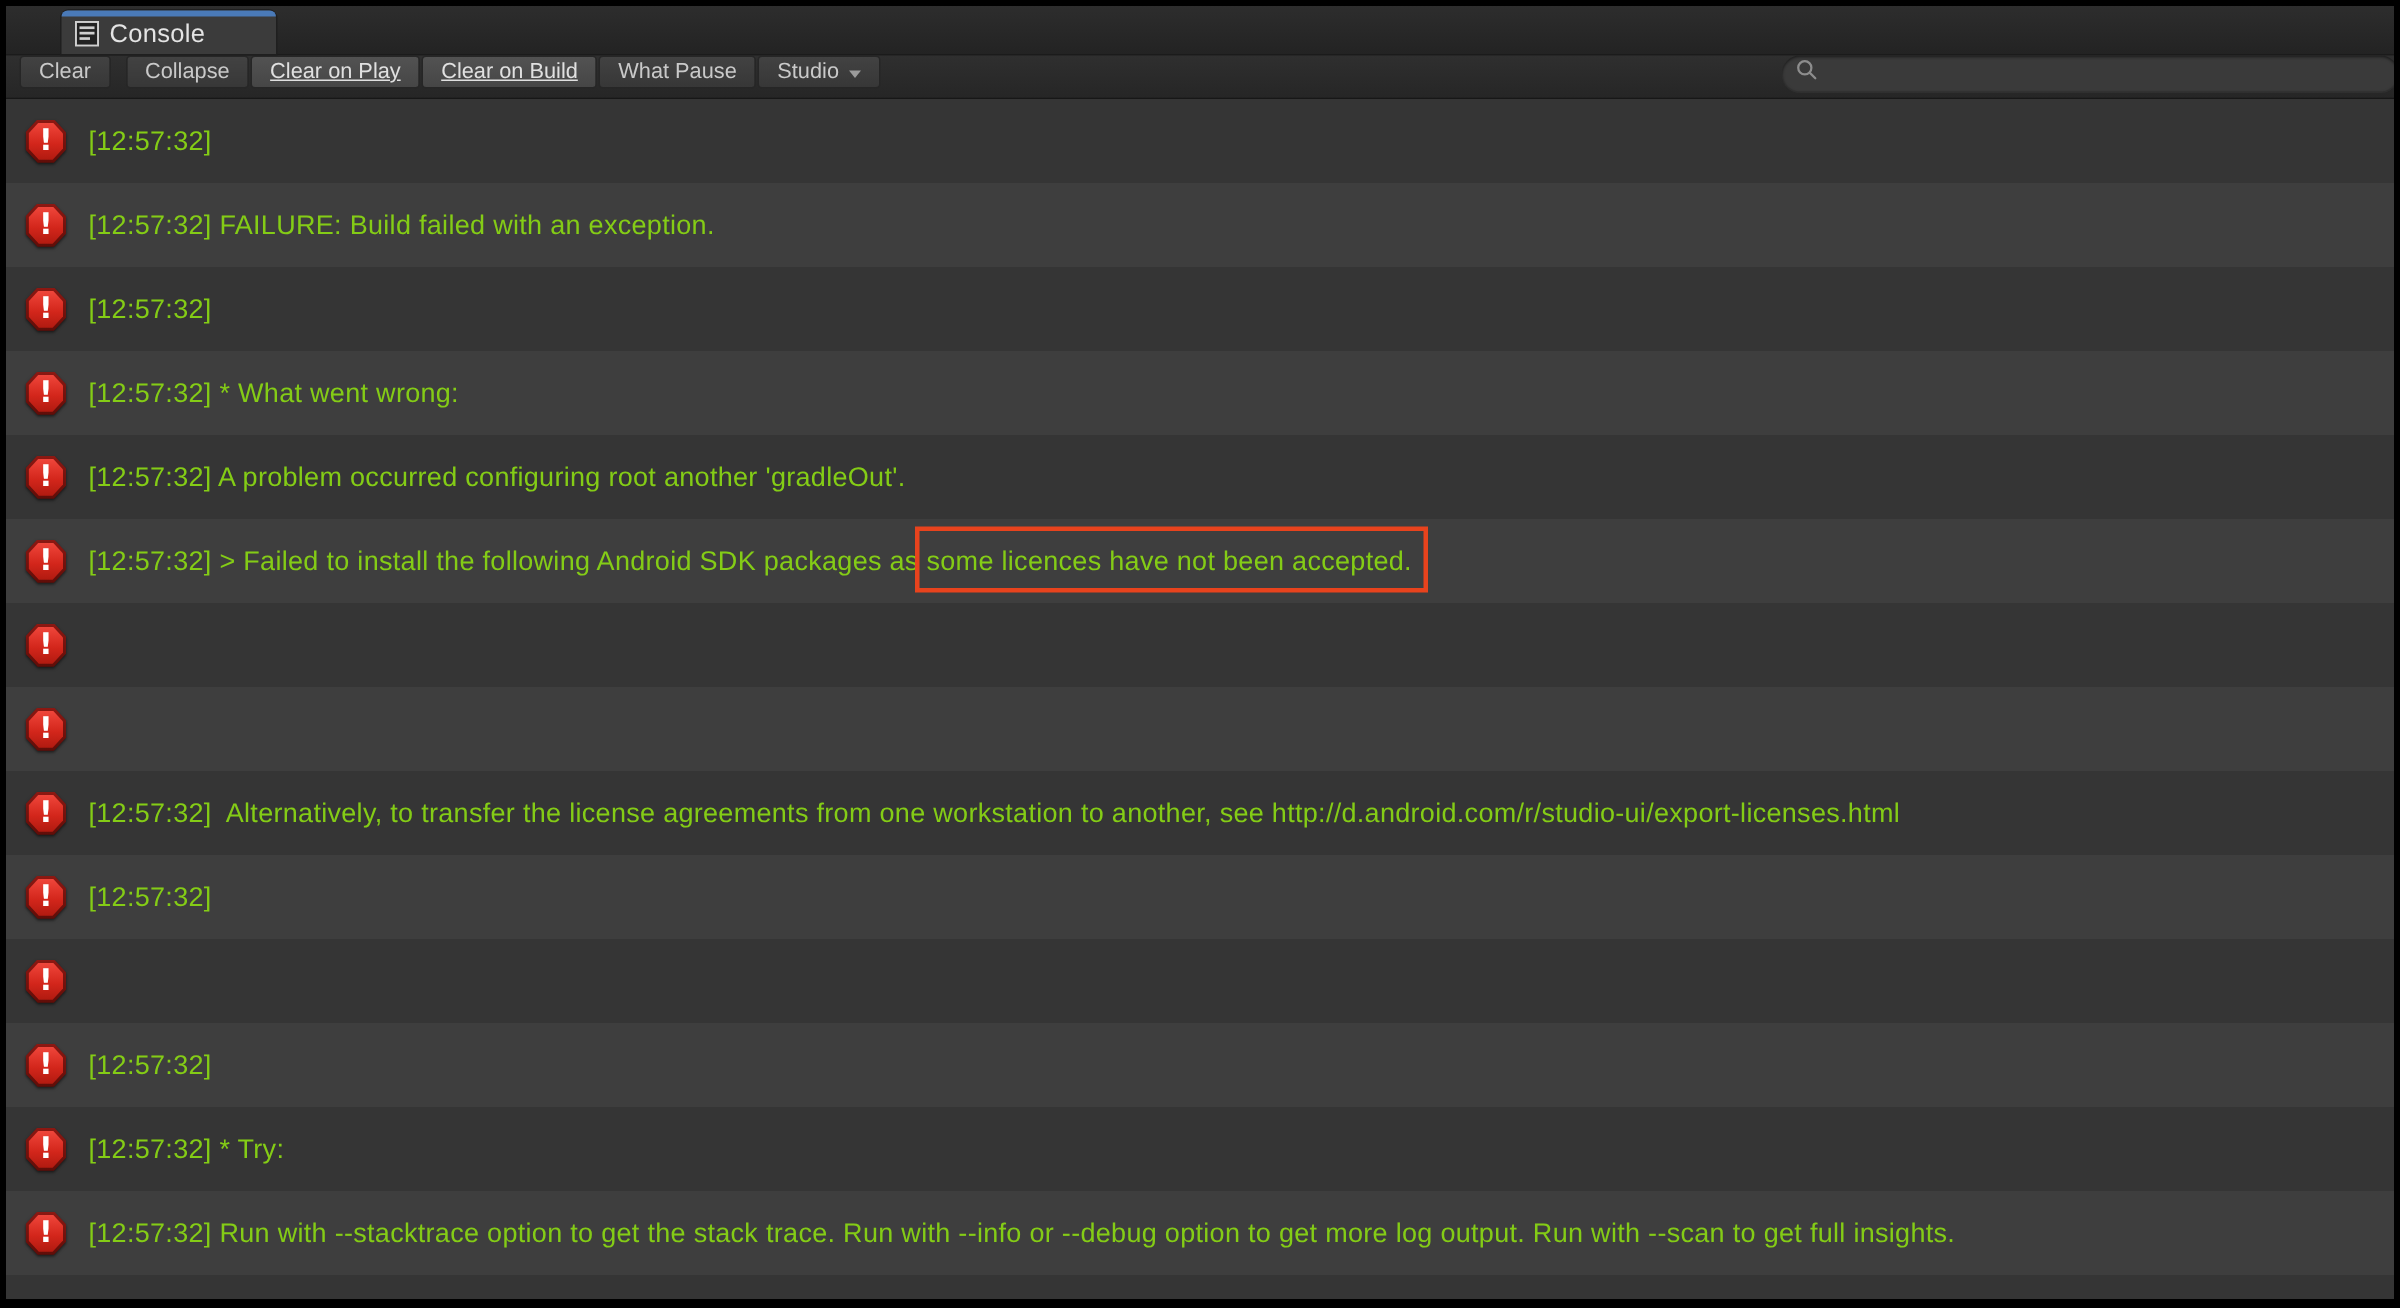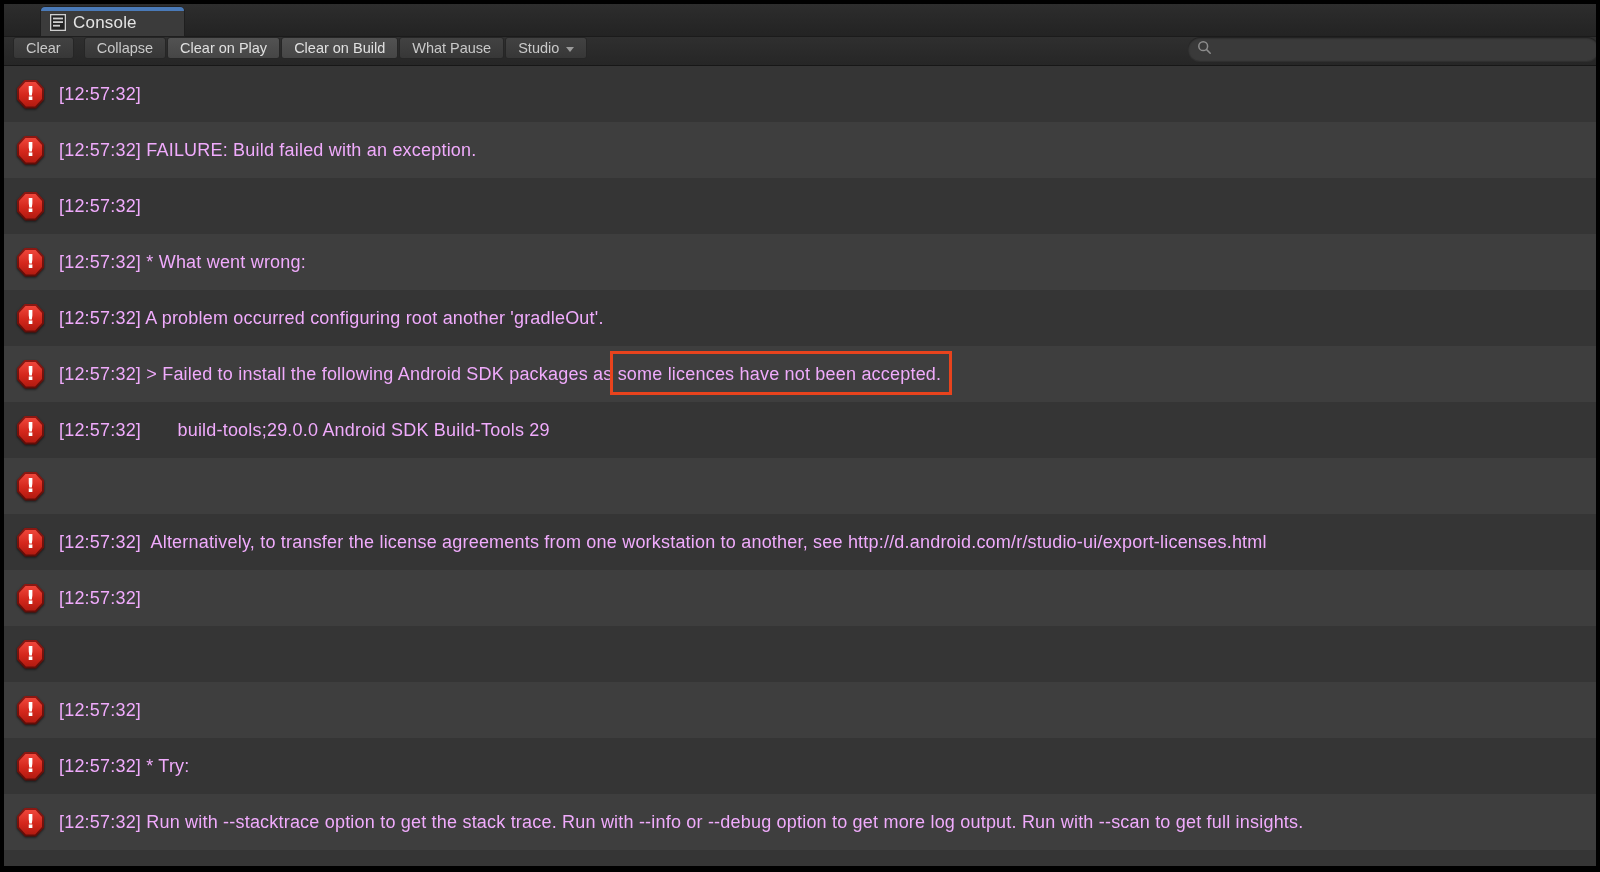--- a/index.html
+++ b/index.html
@@ -20,21 +20,21 @@
   .tab-label { color:#e4e4e4; font-size:17px; margin-top:2px; letter-spacing:0.2px; }
   
   .toolbar { height:30px; flex:none; box-sizing:border-box;
              background:linear-gradient(#2f2f2f,#262626);
              border-top:1px solid #1b1b1b; border-bottom:1px solid #171717;
              display:flex; align-items:flex-start; padding:0 9px; overflow:hidden; }
   .tbtn { height:22px; box-sizing:border-box; display:flex; align-items:center; gap:7px;
           padding:0 12px; background:linear-gradient(#424242,#373737); color:#c9c9c9;
           font-size:14.5px; border:1px solid #262626; border-radius:3px; margin-right:1px;
           cursor:default; white-space:nowrap; }
-  .tbtn.active { background:linear-gradient(#525252,#464646); color:#e0e0e0; }
+  .tbtn.active { background:linear-gradient(#525252,#464646); color:#e0e0e0;text-decoration:underline; }
   .tbtn.gap-after { margin-right:10px; }
   .dd-arrow { width:0; height:0; border-left:4px solid transparent; border-right:4px solid transparent;
               border-top:5px solid #9b9b9b; margin-top:2px; }
   .search { margin-left:auto; margin-right:-12px; width:402px; height:24px; flex:none;
             background:#3a3a3a; border-radius:13px; display:flex; align-items:center;
             padding-left:9px; box-shadow:inset 0 1px 2px rgba(0,0,0,0.55), 0 1px 0 rgba(255,255,255,0.04); }
   .search svg { flex:none; }
   .search input { flex:1; background:transparent; border:none; outline:none; color:#cfcfcf;
                   font-size:13px; font-family:"Liberation Sans",sans-serif; padding:0 8px; height:100%; }
   
@@ -45,21 +45,21 @@
               filter:drop-shadow(0 1px 1px rgba(0,0,0,0.6)); }
   .err-icon .oct-outer { position:absolute; inset:0;
       clip-path:polygon(30% 0,70% 0,100% 30%,100% 70%,70% 100%,30% 100%,0 70%,0 30%);
       background:linear-gradient(#8c1812,#5f0d08); }
   .err-icon .oct-inner { position:absolute; inset:2px;
       clip-path:polygon(30% 0,70% 0,100% 30%,100% 70%,70% 100%,30% 100%,0 70%,0 30%);
       background:linear-gradient(180deg,#ef463b,#d3261b 55%,#b01a10); }
   .err-icon .bang { position:absolute; inset:0; display:flex; align-items:center; justify-content:center;
       color:#fff; font-weight:bold; font-size:20px; padding-bottom:2px;
       font-family:"DejaVu Sans",sans-serif; }
-  .msg { font-size:18px; color:#f0abfc; white-space:pre; letter-spacing:0.2px; line-height:21px;text-align:right; }
+  .msg { font-size:18px; color:#84cc16; white-space:pre; letter-spacing:0.2px; line-height:21px;text-align:right; }
   .hl { position:relative; }
   .hl .box { position:absolute; left:-8px; right:-11px; top:-13px; bottom:-11px;
              border:3px solid var(--hlc,#e8431d); pointer-events:none; }
 </style>
 </head>
 <body>
 
 <div class="window">
 
   <div class="tabbar">
@@ -158,21 +158,20 @@
           <div class="bang">!</div>
         </div>
         <span class="msg"><span>[12:57:32]</span> <span>&gt; Failed to install the following Android SDK packages as </span><span class="hl">some licences have not been accepted.<span class="box"></span></span></span>
       </div>
       <div class="row">
         <div class="err-icon">
           <div class="oct-outer"></div>
           <div class="oct-inner"></div>
           <div class="bang">!</div>
         </div>
-        <span class="msg"><span>[12:57:32]</span> <span>      build-tools;29.0.0 Android SDK Build-Tools 29</span></span>
       </div>
       <div class="row">
         <div class="err-icon">
           <div class="oct-outer"></div>
           <div class="oct-inner"></div>
           <div class="bang">!</div>
         </div>
       </div>
       <div class="row">
         <div class="err-icon">

